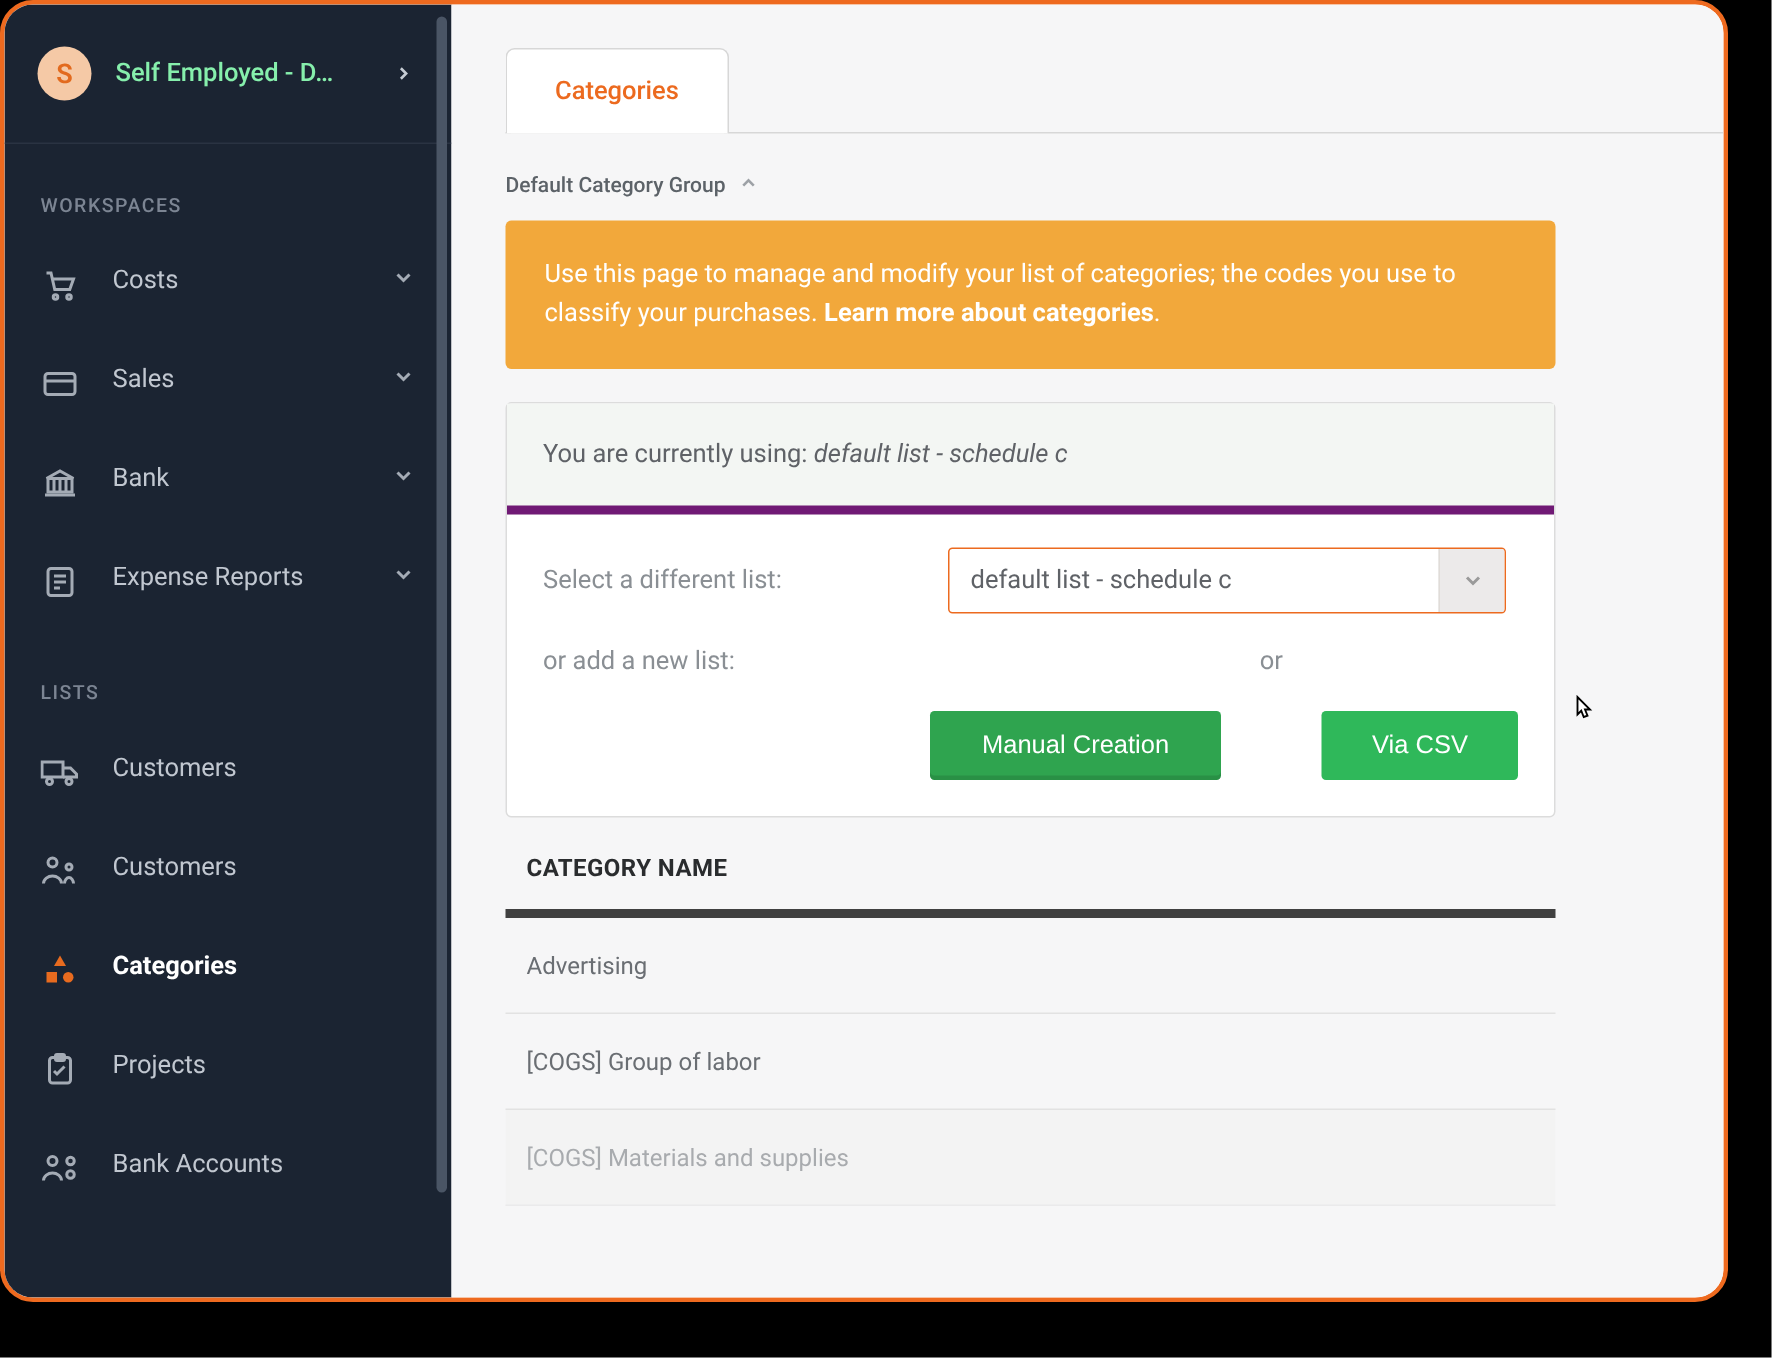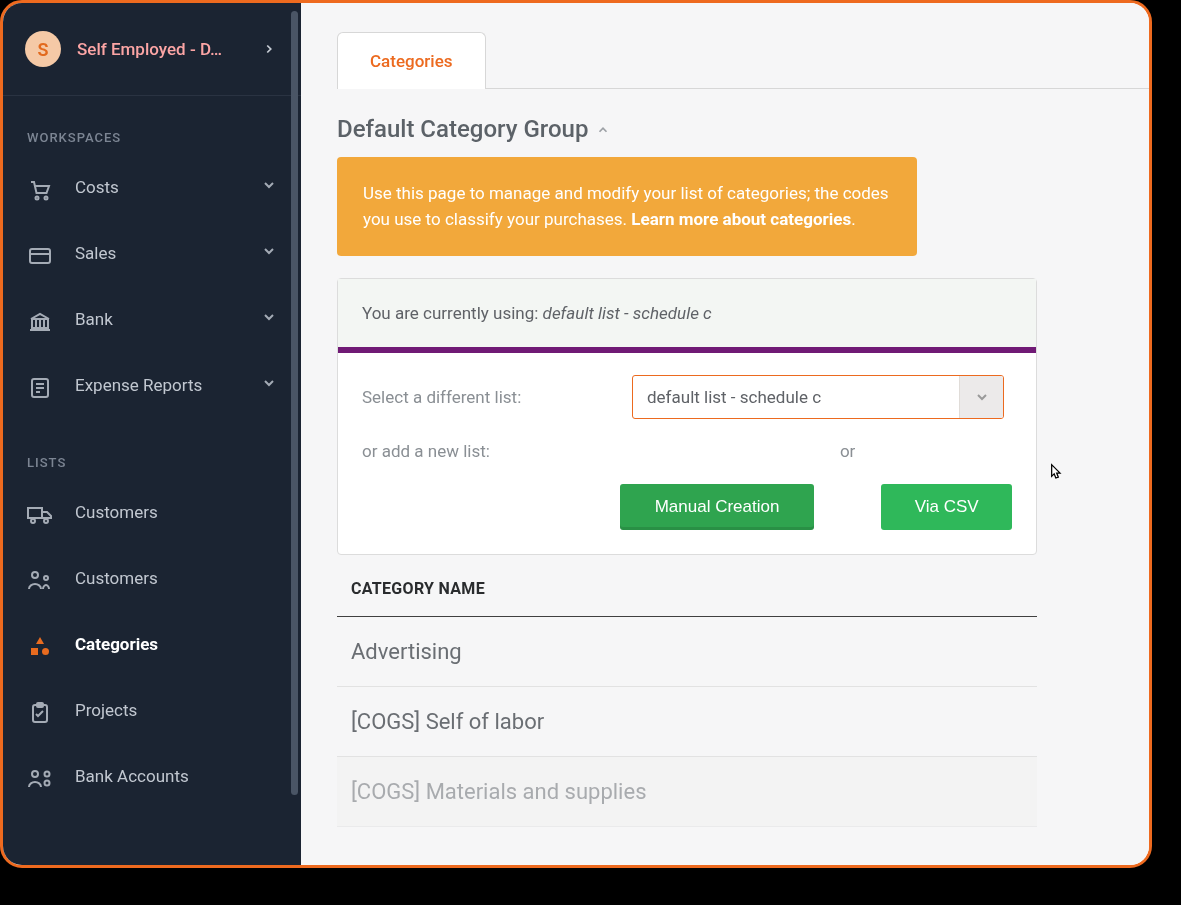--- a/index.html
+++ b/index.html
@@ -51,21 +51,21 @@
     width: 36px; height: 36px;
     border-radius: 50%;
     background: #f5c9a6;
     color: #e26a1e;
     display: flex; align-items: center; justify-content: center;
     font-weight: 600;
     font-size: 18px;
   }
   .workspace-title {
     flex: 1;
-    color: #fca5a5;
+    color: #86efac;
     font-size: 17px;
     font-weight: 500;
     white-space: nowrap;
     overflow: hidden;
     text-overflow: ellipsis;
   }
   .chev {
     width: 20px; height: 20px;
     display:flex;align-items:center;justify-content:center;
   }
@@ -116,32 +116,32 @@
     position: relative;
     top: 1px;
   }
 
   .section-heading {
     display: flex;
     align-items: center;
     gap: 8px;
     margin: 26px 0 14px 0;
     color: #5c6268;
-    font-size: 24px;
+    font-size: 14px;
     font-weight: 500;
   }
 
   .info-banner {
     background: #f2a83b;
     color: #fff;
     padding: 24px 26px;
     border-radius: 4px;
     font-size: 17px;
     line-height: 1.5;
-    width: 580px;
+    width: 700px;
   }
   .info-banner .learn { font-weight: 700; }
 
   .panel {
     margin-top: 22px;
     width: 700px;
     border: 1px solid #dcdcdc;
     border-radius: 4px;
     background: #fff;
   }
@@ -198,28 +198,28 @@
   .btn-csv { background:#2fb85a; width:134px; }
   .or { color:#8a8f94; padding: 0 16px; }
 
   .table-head {
     width: 700px;
     padding: 18px 14px;
     font-weight: 700;
     color: #2a2c2e;
     font-size: 16px;
     letter-spacing: 0.3px;
-    border-bottom: 1px solid #404040;
+    border-bottom: 6px solid #404040;
     margin-top: 6px;
   }
   .cat-row {
     width: 700px;
     padding: 22px 14px;
     color: #6a6e73;
-    font-size: 22px;
+    font-size: 16px;
     border-bottom: 1px solid #e2e2e2;
   }
   .cat-row.alt { background: #f1f1f1; }
 
   .cursor-img {
     position:absolute;
     left: 744px;
     top: 459px;
     width: 20px; height: 22px;
     pointer-events: none;
@@ -411,21 +411,21 @@
           <span class="label">or add a new list:</span>
           <button class="btn btn-manual">Manual Creation</button>
           <span class="or">or</span>
           <button class="btn btn-csv">Via CSV</button>
         </div>
       </div>
 
 
       <div class="table-head">CATEGORY NAME</div>
       <div class="cat-row">Advertising</div>
-      <div class="cat-row">[COGS] Self of labor</div>
+      <div class="cat-row">[COGS] Group of labor</div>
       <div class="cat-row alt" style="opacity:0.55">[COGS] Materials and supplies</div>
 
       <svg class="cursor-img" viewBox="0 0 24 24">
         <path d="M8 2l0 14 3-3 2 5 3-1-2-5 4 0z" fill="#fff" stroke="#000" stroke-width="1.5"></path>
       </svg>
     </main>
 
   </div>
 </div>
 

